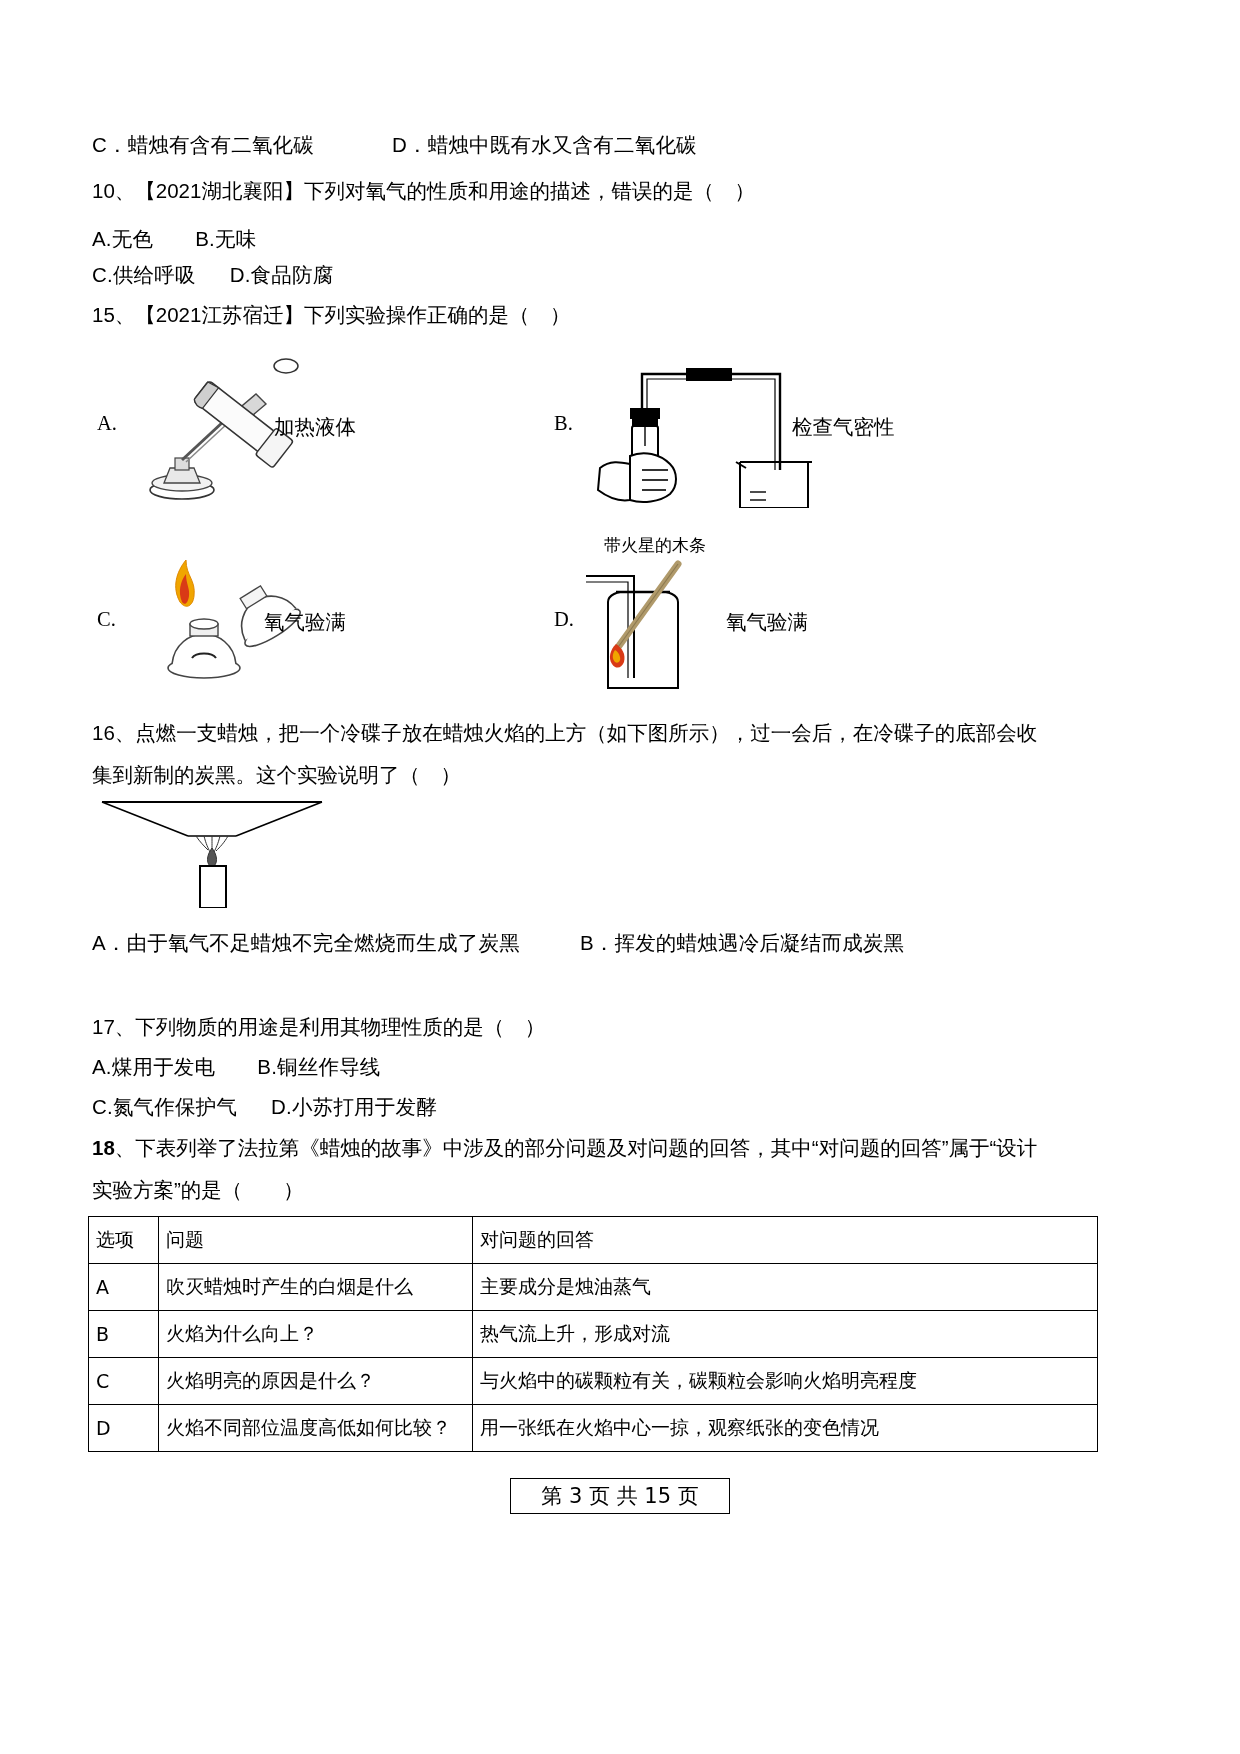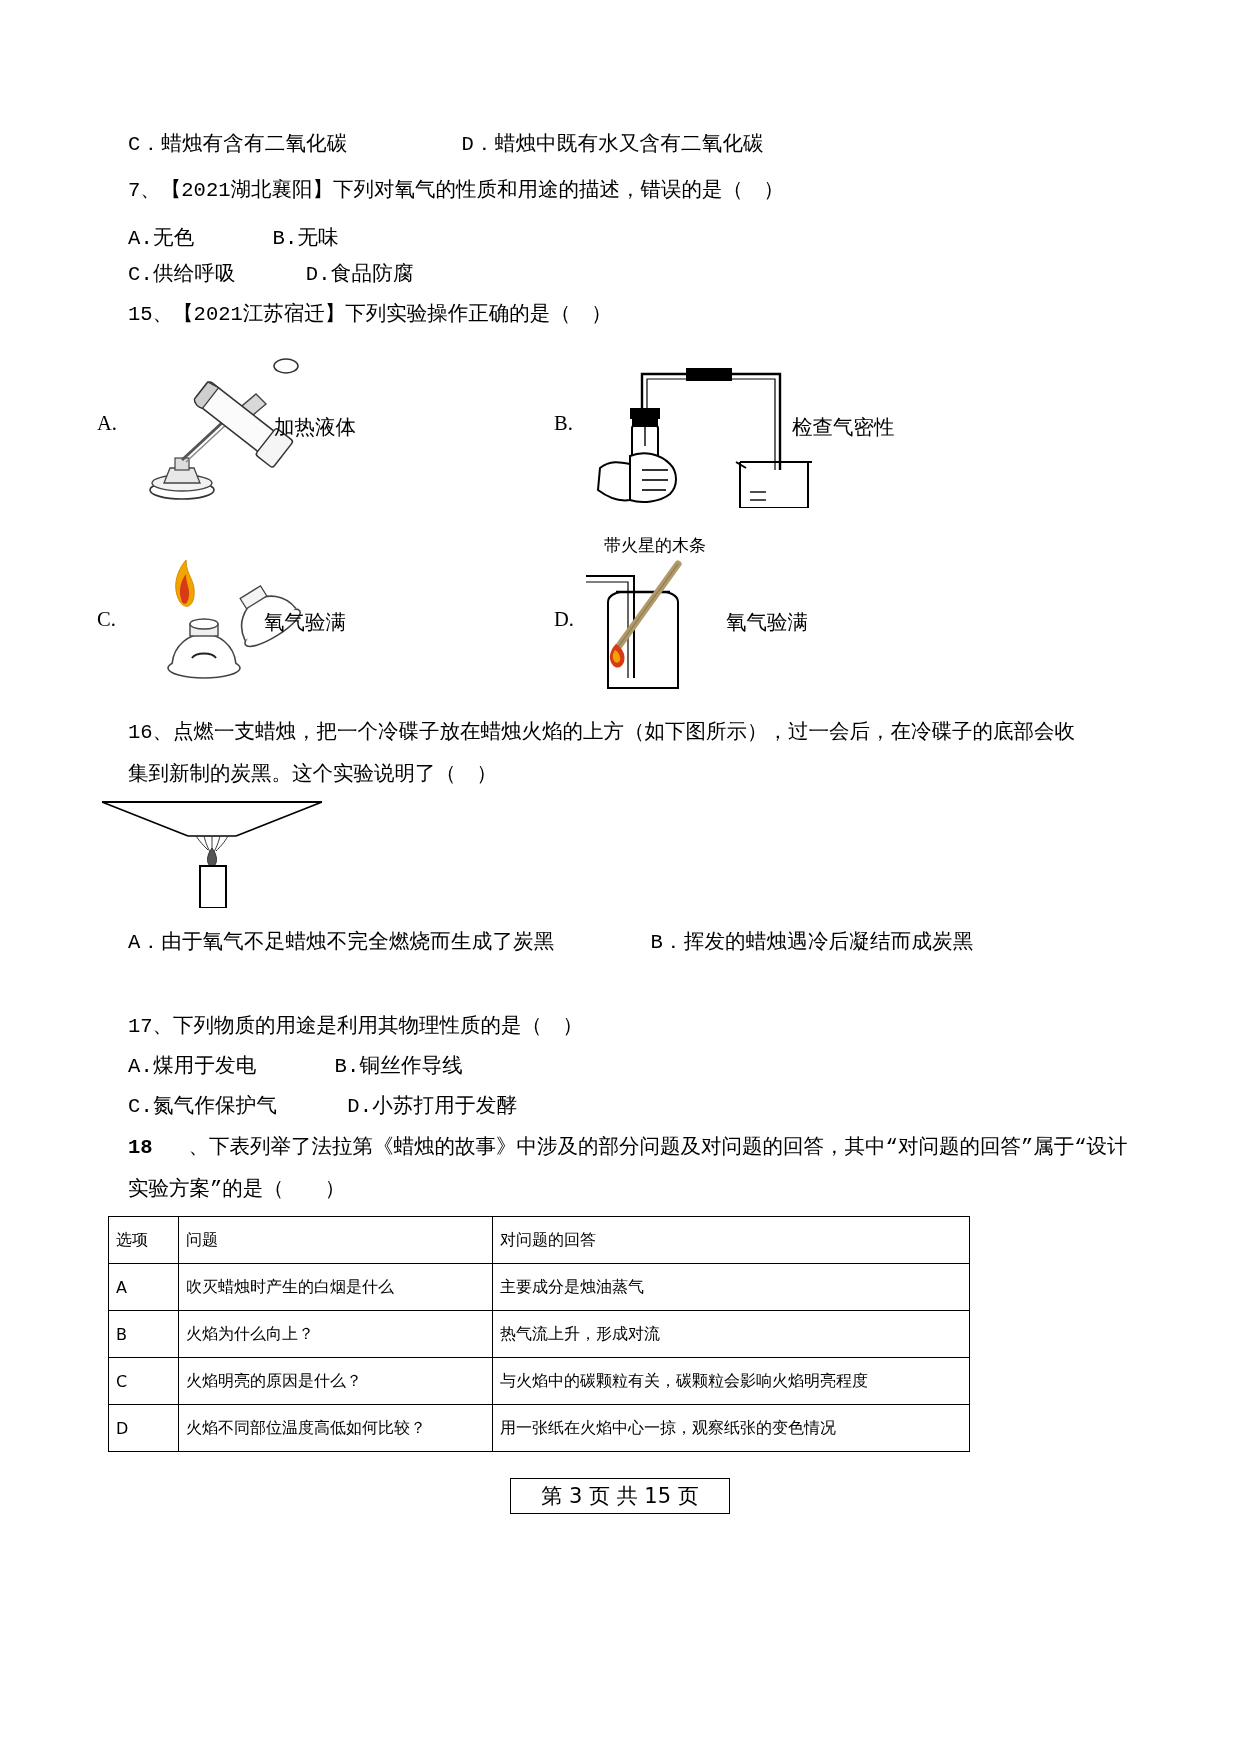--- a/index.html
+++ b/index.html
@@ -20,21 +20,21 @@
     position:absolute;
     left:92px;
     width:1060px;
   }
   .ln{
     font-size:20.5px;
     line-height:30px;
     white-space:nowrap;
     letter-spacing:0.2px;
   }
-  .cn{font-family:Liberation Mono, monospace;margin-left:36px;}
+  .cn{font-family:Liberation Sans, sans-serif;}
   .q{font-size:20.5px;line-height:30px;white-space:nowrap;}
   .bold{font-weight:bold;}
   .gap-a{display:inline-block;width:70px;}
   .gap-b{display:inline-block;width:34px;}
   .gap-c{display:inline-block;width:52px;}
   .gap-d{display:inline-block;width:26px;}
 
   
   .figrow{position:absolute;left:92px;width:1060px;}
   .figcell{position:absolute;}
@@ -52,24 +52,24 @@
   .minicap{
     position:absolute;
     font-size:17px;
     font-family:"DejaVu Sans","Liberation Sans",sans-serif;
     white-space:nowrap;
   }
 
   
   table.qt{
     position:absolute;
-    left:108px;
+    left:88px;
     border-collapse:collapse;
-    width:862px;
-    font-size:16px;
+    width:1010px;
+    font-size:19px;
     font-family:"DejaVu Sans","Liberation Sans",sans-serif;
   }
   table.qt td{
     border:1px solid #000;
     padding:6px 6px 6px 7px;
     vertical-align:middle;
     height:34px;
     white-space:nowrap;
   }
   td.c-opt{width:56px;}
@@ -99,21 +99,21 @@
 
 <div class="page">
 
   <div class="col" style="top:130px;">
     <span class="ln cn">C．蜡烛有含有二氧化碳</span>
     <span class="gap-a"></span>
     <span class="ln cn">D．蜡烛中既有水又含有二氧化碳</span>
   </div>
 
   <div class="col" style="top:176px;">
-    <span class="q cn">7、【2021湖北襄阳】下列对氧气的性质和用途的描述，错误的是（　）</span>
+    <span class="q cn">10、【2021湖北襄阳】下列对氧气的性质和用途的描述，错误的是（　）</span>
   </div>
   <div class="col" style="top:224px;">
     <span class="ln cn">A.无色</span>
     <span class="gap-b"></span>
     <span class="ln cn">B.无味</span>
   </div>
   <div class="col" style="top:260px;">
     <span class="ln cn">C.供给呼吸</span>
     <span class="gap-d"></span>
     <span class="ln cn">D.食品防腐</span>

